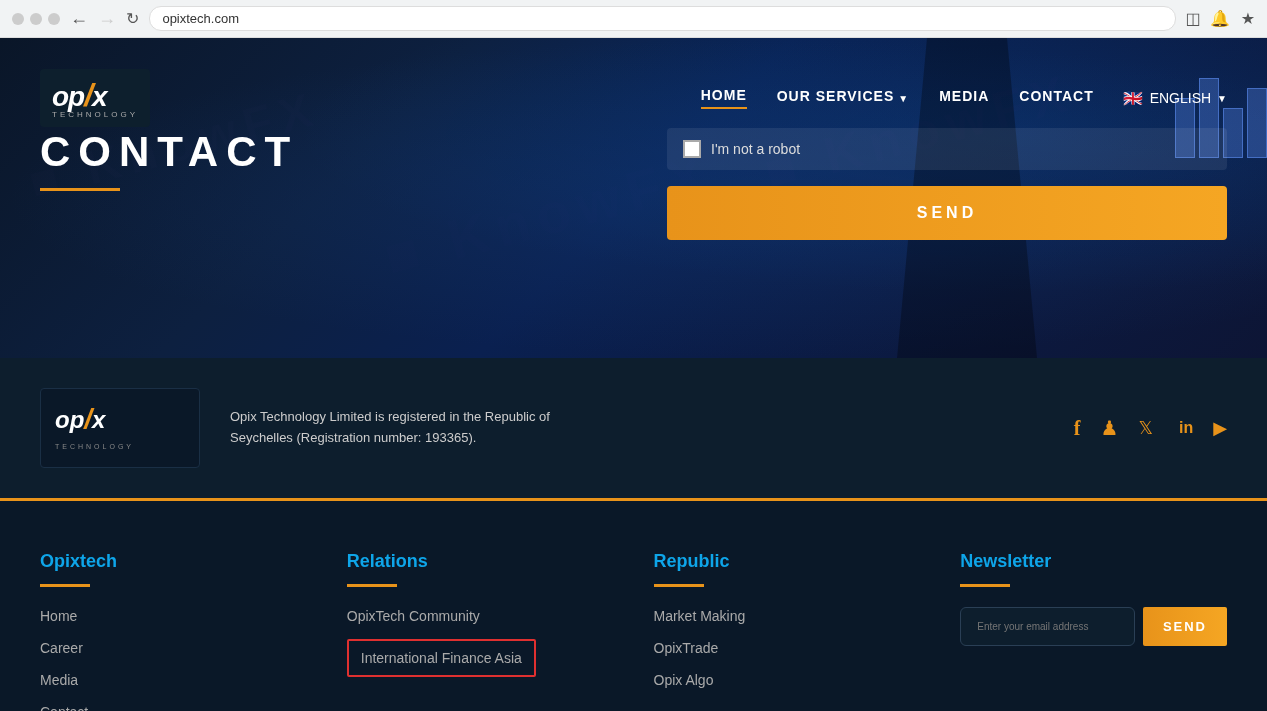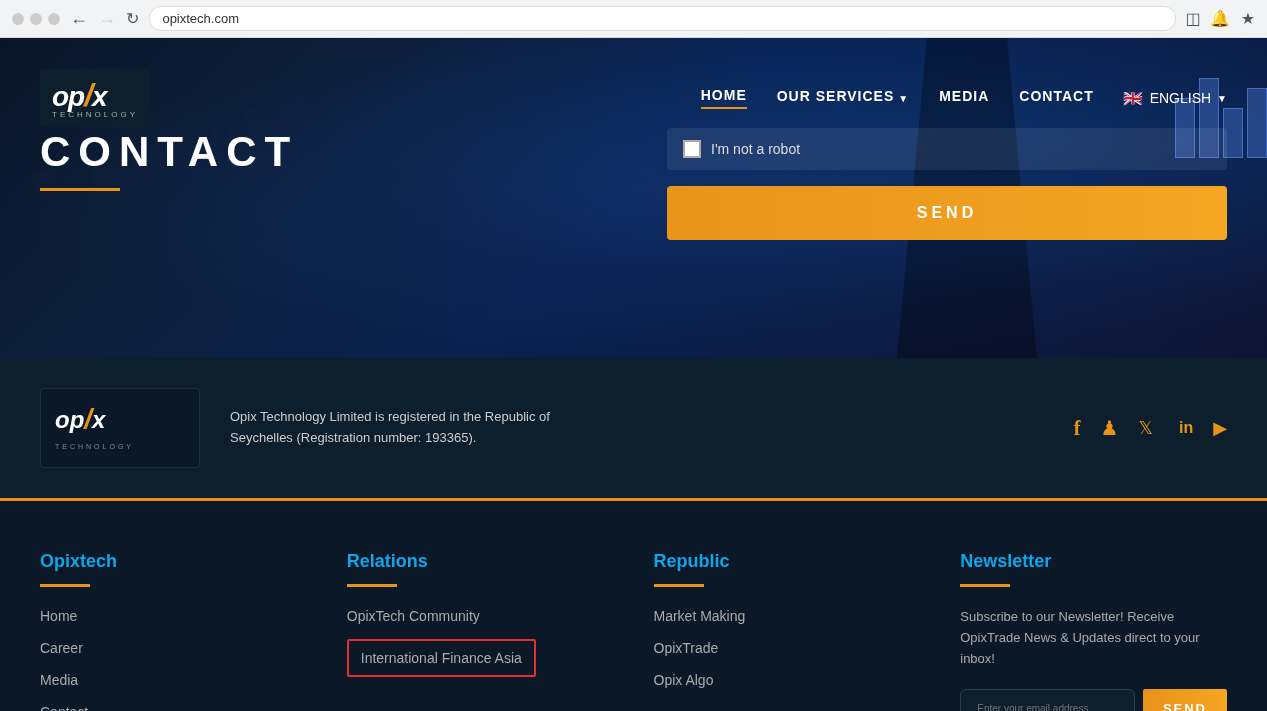--- a/index.html
+++ b/index.html
@@ -381,21 +381,20 @@
         <ul>
           <li><a>Market Making</a></li>
           <li><a>OpixTrade</a></li>
           <li><a>Opix Algo</a></li>
         </ul>
       </div>
 
       <div class="footer-col">
         <h3>Newsletter</h3>
         <div class="footer-col-underline"></div>
-        <p class="newsletter-desc">Subscribe to our Newsletter! Receive OpixTrade News &amp; Updates direct to your inbox!</p>
         <div class="newsletter-form">
           <input class="newsletter-input" type="email" placeholder="Enter your email address" style="">
           <button class="newsletter-btn">SEND</button>
         </div>
       </div>
 
     </div>
   </div>
 
 </div>

